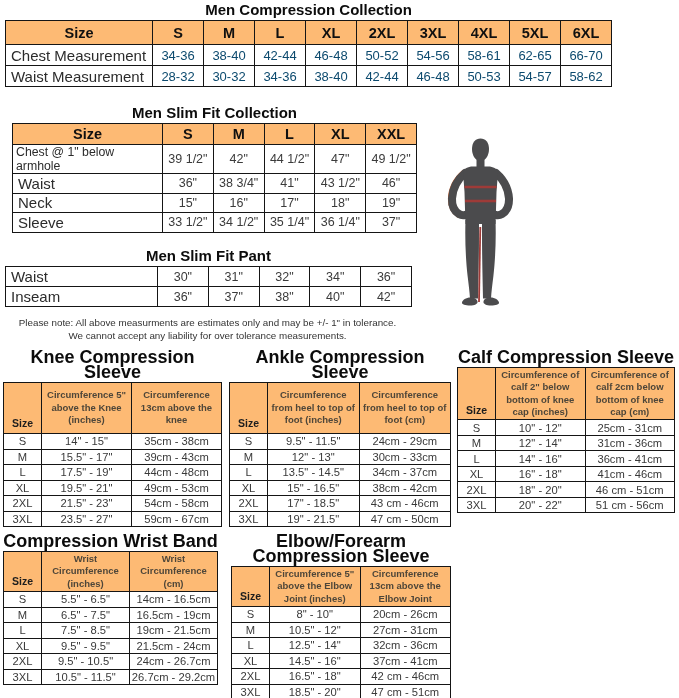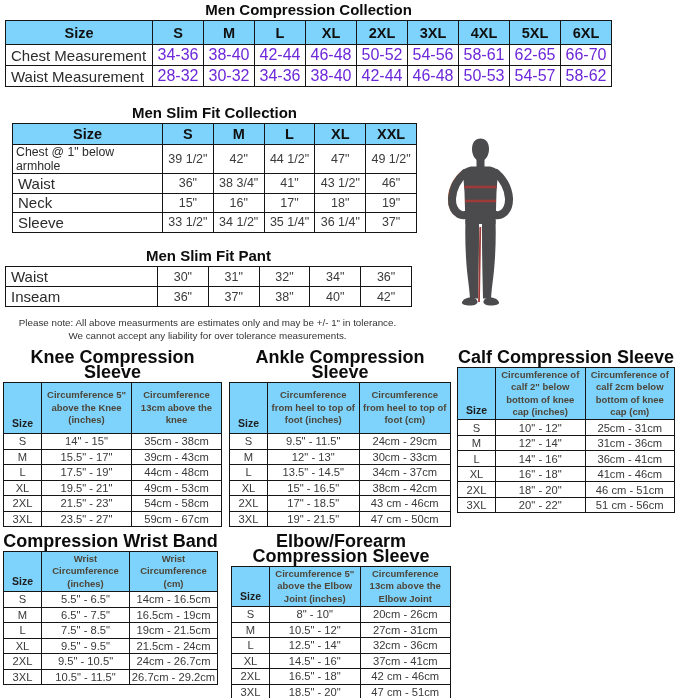--- a/index.html
+++ b/index.html
@@ -10,27 +10,27 @@
   }
   section { position: absolute; }
   .title {
     text-align: center; font-weight: bold; color: #0c0c0c;
   }
   .t-big { font-size: 15px; line-height: 17px; margin-bottom: 2px; }
   .t-small { font-size: 18px; line-height: 15px; margin-bottom: 2px; }
 
   table { border-collapse: collapse; table-layout: fixed; width: 100%; }
   th, td { border: 1.5px solid #151515; overflow: hidden; }
-  th { background: #7dd3fc; font-weight: bold; color: #101010; }
+  th { background: #fdba74; font-weight: bold; color: #101010; }
 
   
   .s1 { left: 5px; top: 1px; width: 607px; }
   .tbl1 th { height: 24px; font-size: 14.5px; }
   .tbl1 th:first-child { width: 147px; }
-  .tbl1 td { height: 21px; font-size: 16px; text-align: center; color: #6d28d9; }
+  .tbl1 td { height: 21px; font-size: 13px; text-align: center; color: #0c4a6e; }
   .tbl1 td:first-child { font-size: 15px; text-align: left; padding-left: 5px; color: #2c2c2c; }
 
   
   .s2 { left: 12px; top: 104px; width: 405px; }
   .tbl2 th { height: 21px; font-size: 14.5px; }
   .tbl2 th:first-child { width: 150px; }
   .tbl2 td { height: 19.5px; font-size: 12.5px; text-align: center; color: #3b3b3b; }
   .tbl2 td:first-child { font-size: 15px; text-align: left; padding-left: 5px; color: #2c2c2c; }
   .tbl2 tbody tr:first-child td:first-child { font-size: 12.3px; padding-left: 3px; }
 

